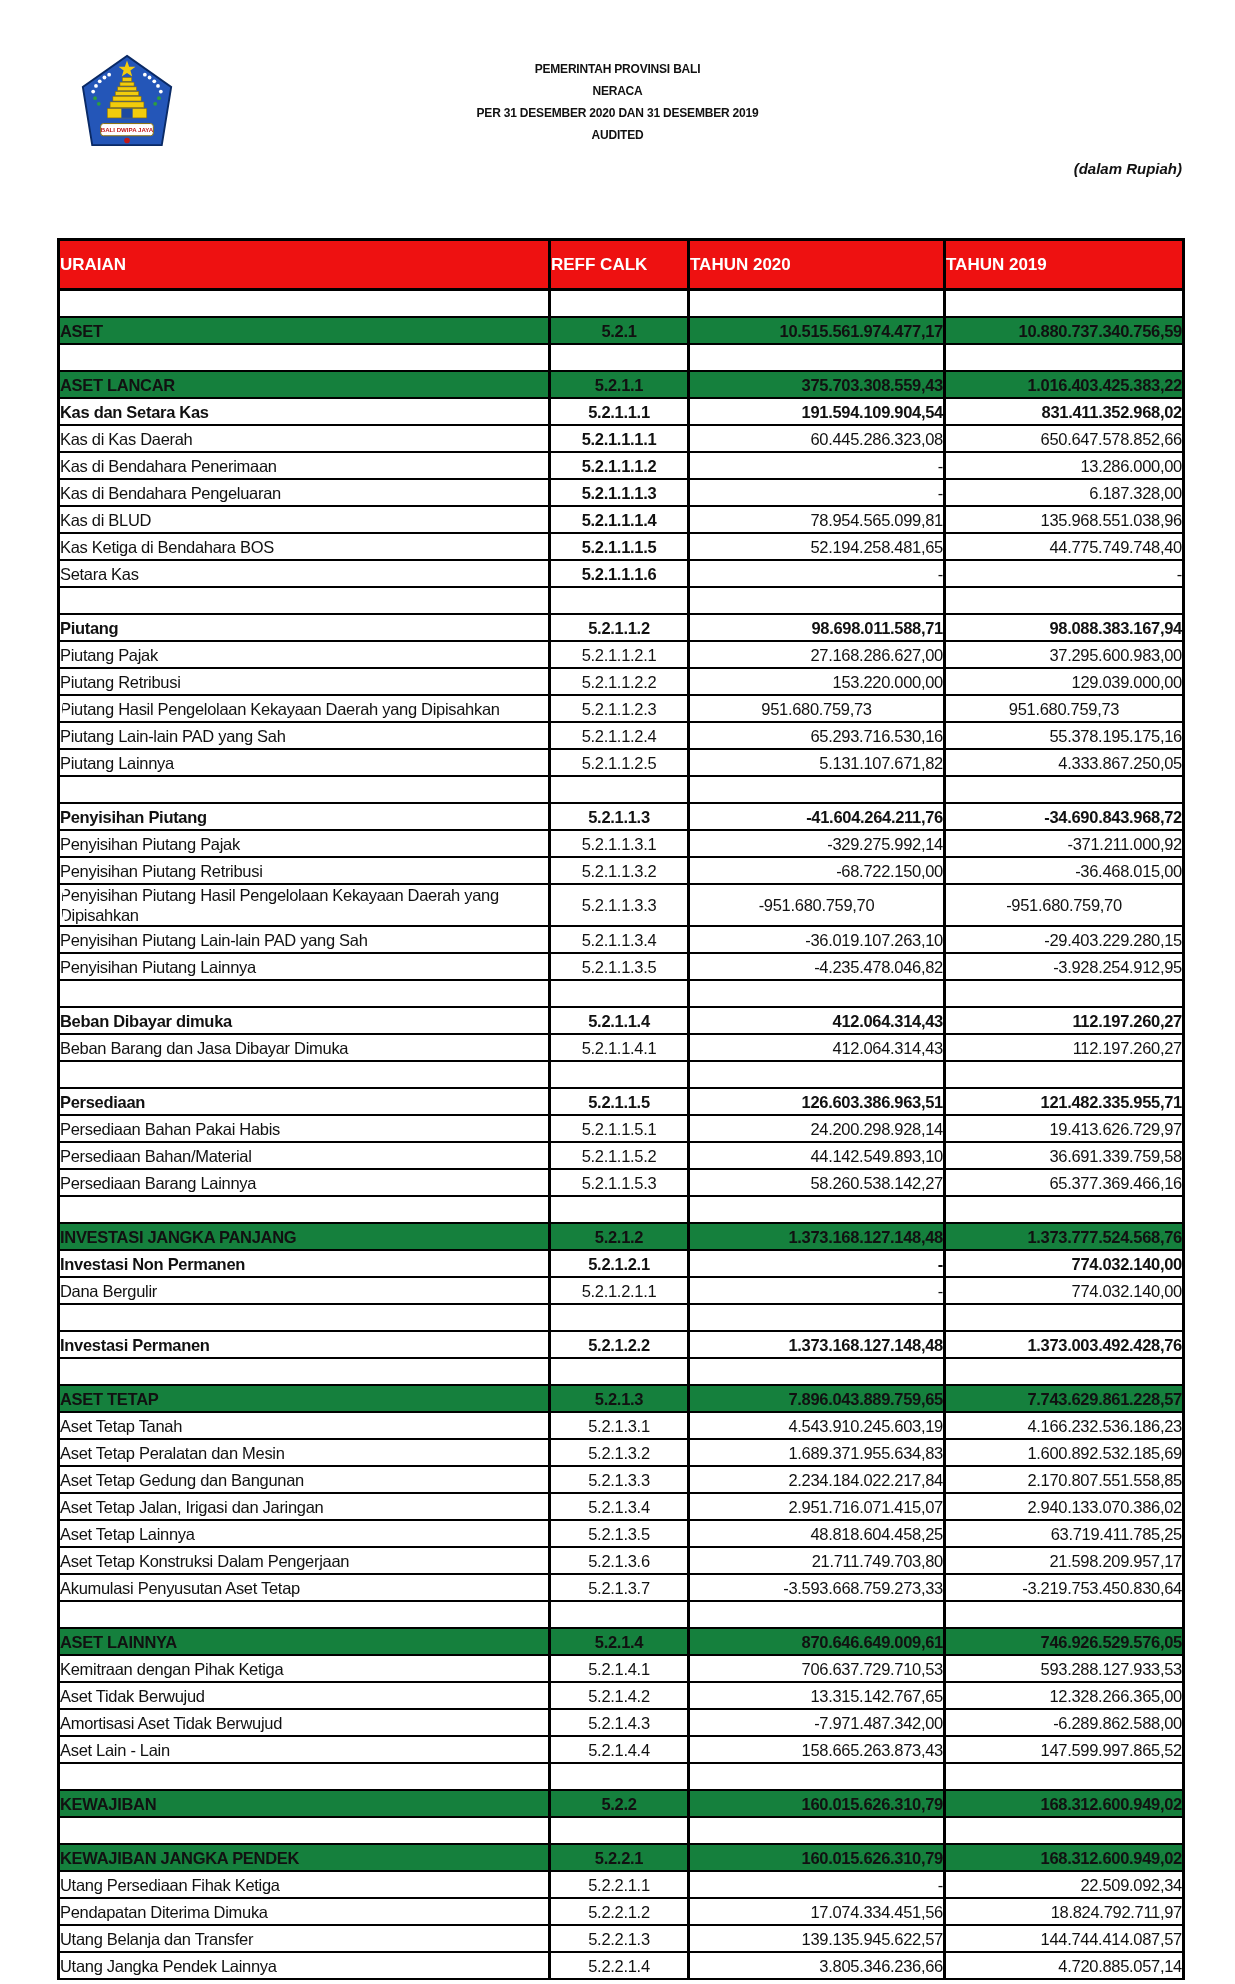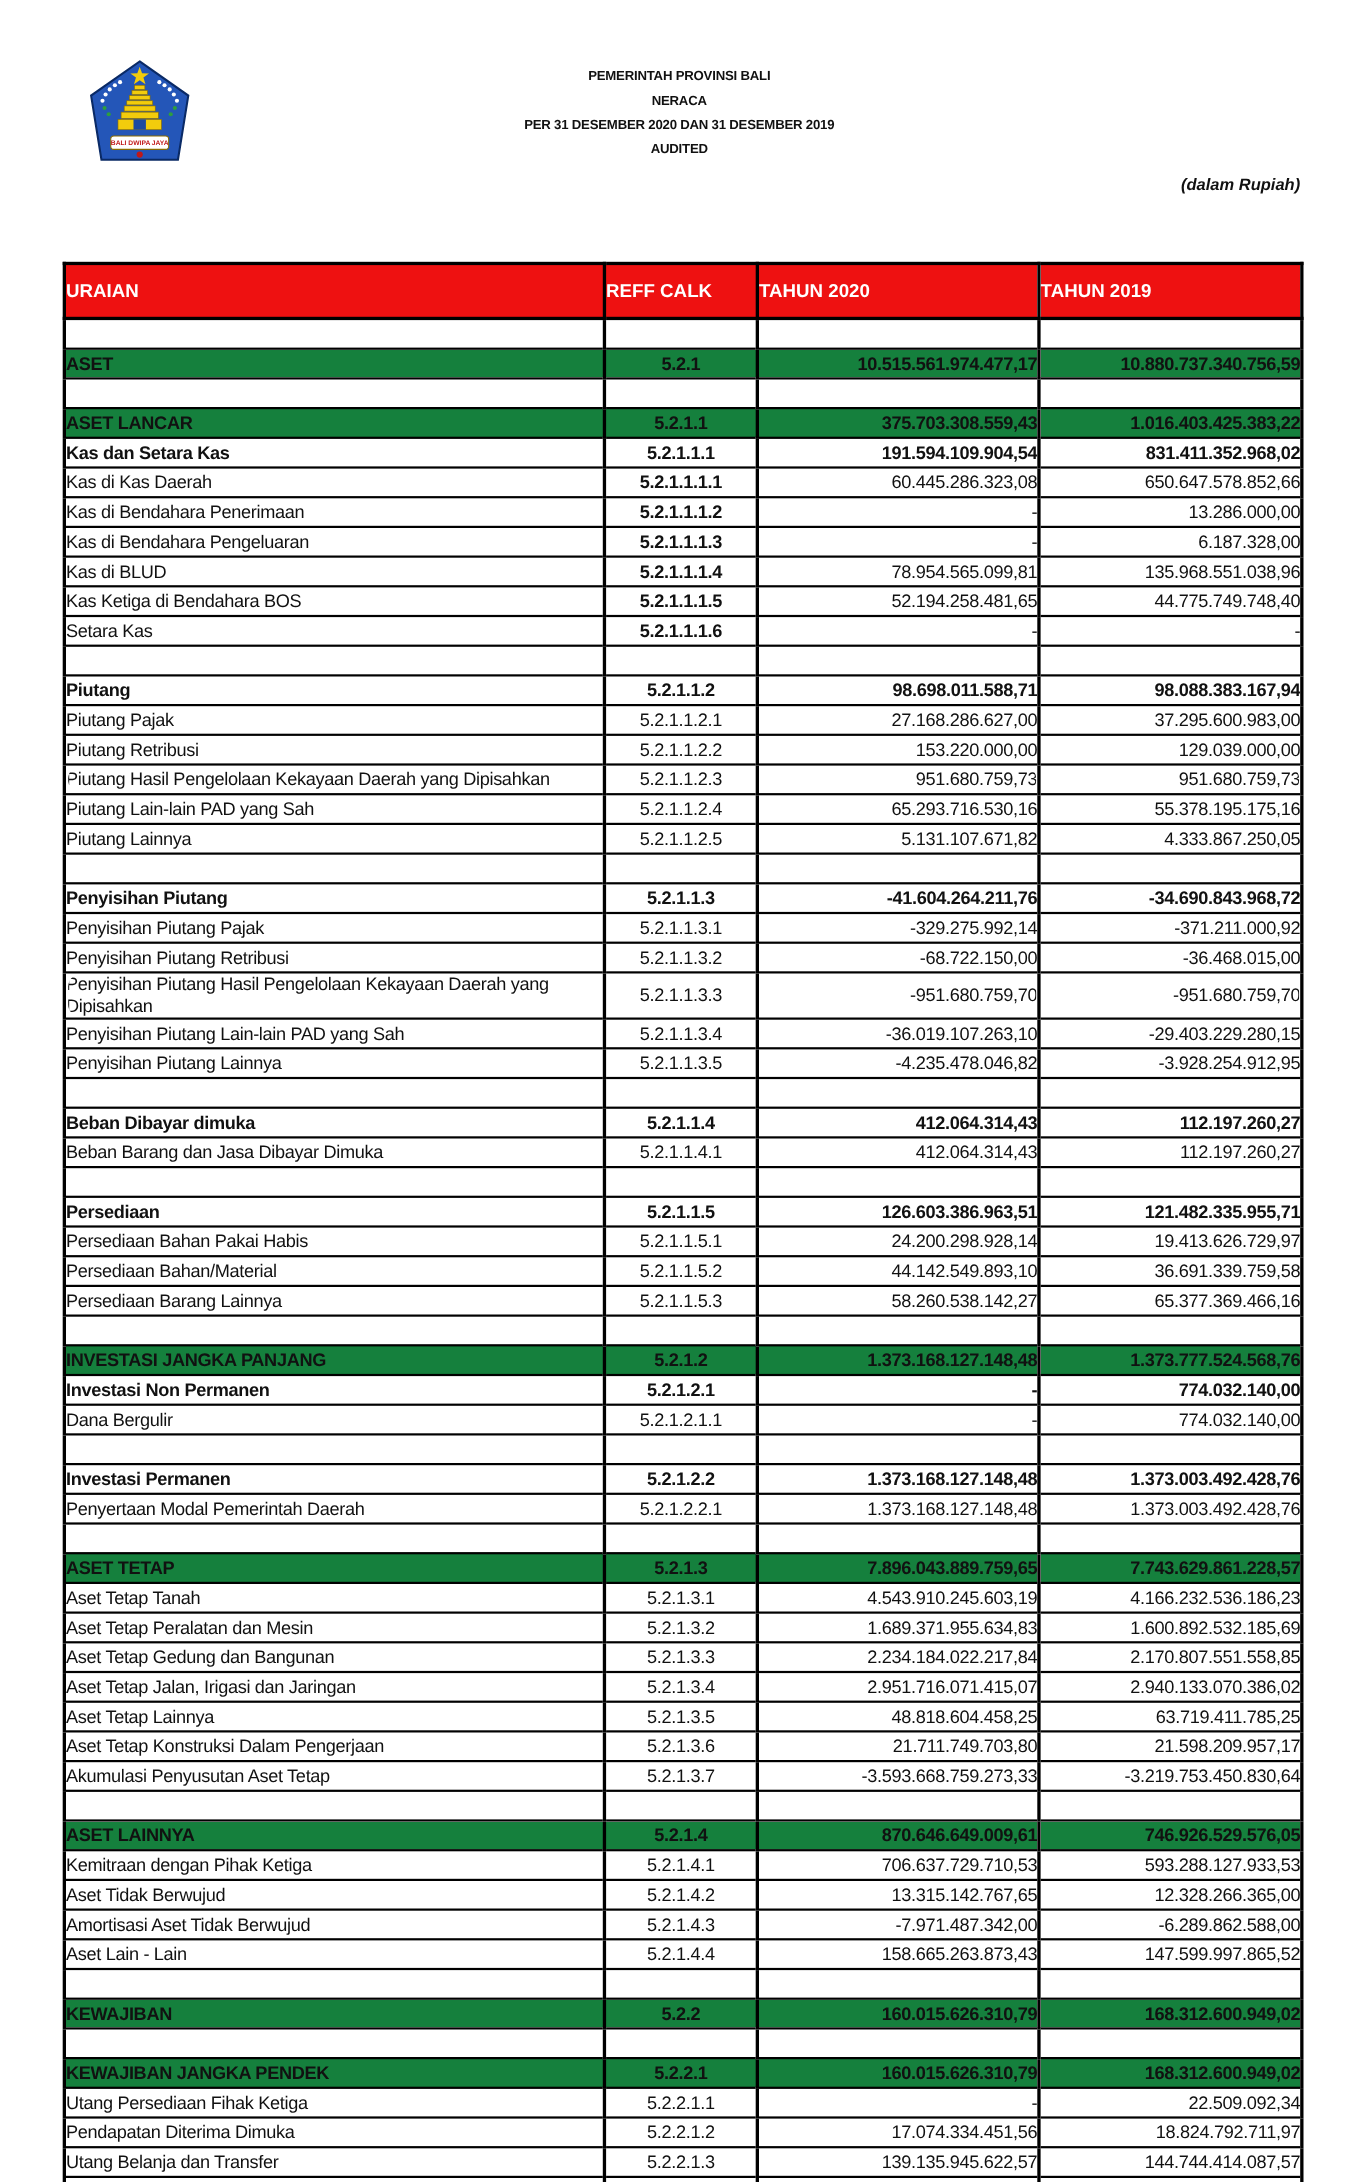--- a/index.html
+++ b/index.html
@@ -46,21 +46,21 @@
   tr.bold td{font-weight:700;}
   td.u{text-align:left;}
   td.r{text-align:center;}
   td.v{text-align:right;padding-right:10px;}
   td.r.rb{font-weight:700;}
   tr.ind0 td.u{padding-left:8px;}
   tr.ind1 td.u{padding-left:26px;}
   tr.ind2 td.u{padding-left:44px;}
   tr.ind3 td.u{padding-left:80px;}
   tr.tall td.u{vertical-align:top;line-height:23px;padding-top:4px;}
-  tr.tall td.v{vertical-align:top;line-height:23px;padding-top:4px;}
+  tr.tall td.v{vertical-align:top;line-height:23px;padding-top:4px;text-align:center;}
 </style>
 </head>
 <body>
 
 <div id="page">
 
   <svg id="logo" width="98" height="94" viewBox="0 0 100 100" aria-hidden="true">
     <polygon points="50,2 97,35 87,97 13,97 3,35" fill="#2456b8" stroke="#0a2a66" stroke-width="2"></polygon>
     <polygon points="50,7 52.3,13.5 59,13.6 53.6,17.6 55.6,24 50,20.1 44.4,24 46.4,17.6 41,13.6 47.7,13.5" fill="#f2cc0c"></polygon>
 
@@ -353,26 +353,20 @@
           <td class="r"></td>
           <td class="v"></td>
           <td class="v"></td>
         </tr>
         <tr class="ind2 bold">
           <td class="u">Investasi Permanen</td>
           <td class="r rb">5.2.1.2.2</td>
           <td class="v">1.373.168.127.148,48</td>
           <td class="v">1.373.003.492.428,76</td>
         </tr>
-        <tr class="ind3">
-          <td class="u">Penyertaan Modal Pemerintah Daerah</td>
-          <td class="r">5.2.1.2.2.1</td>
-          <td class="v">1.373.168.127.148,48</td>
-          <td class="v">1.373.003.492.428,76</td>
-        </tr>
         <tr class="ind0 blank">
           <td class="u"></td>
           <td class="r"></td>
           <td class="v"></td>
           <td class="v"></td>
         </tr>
         <tr class="ind1 shaded bold">
           <td class="u">ASET TETAP</td>
           <td class="r rb">5.2.1.3</td>
           <td class="v">7.896.043.889.759,65</td>

